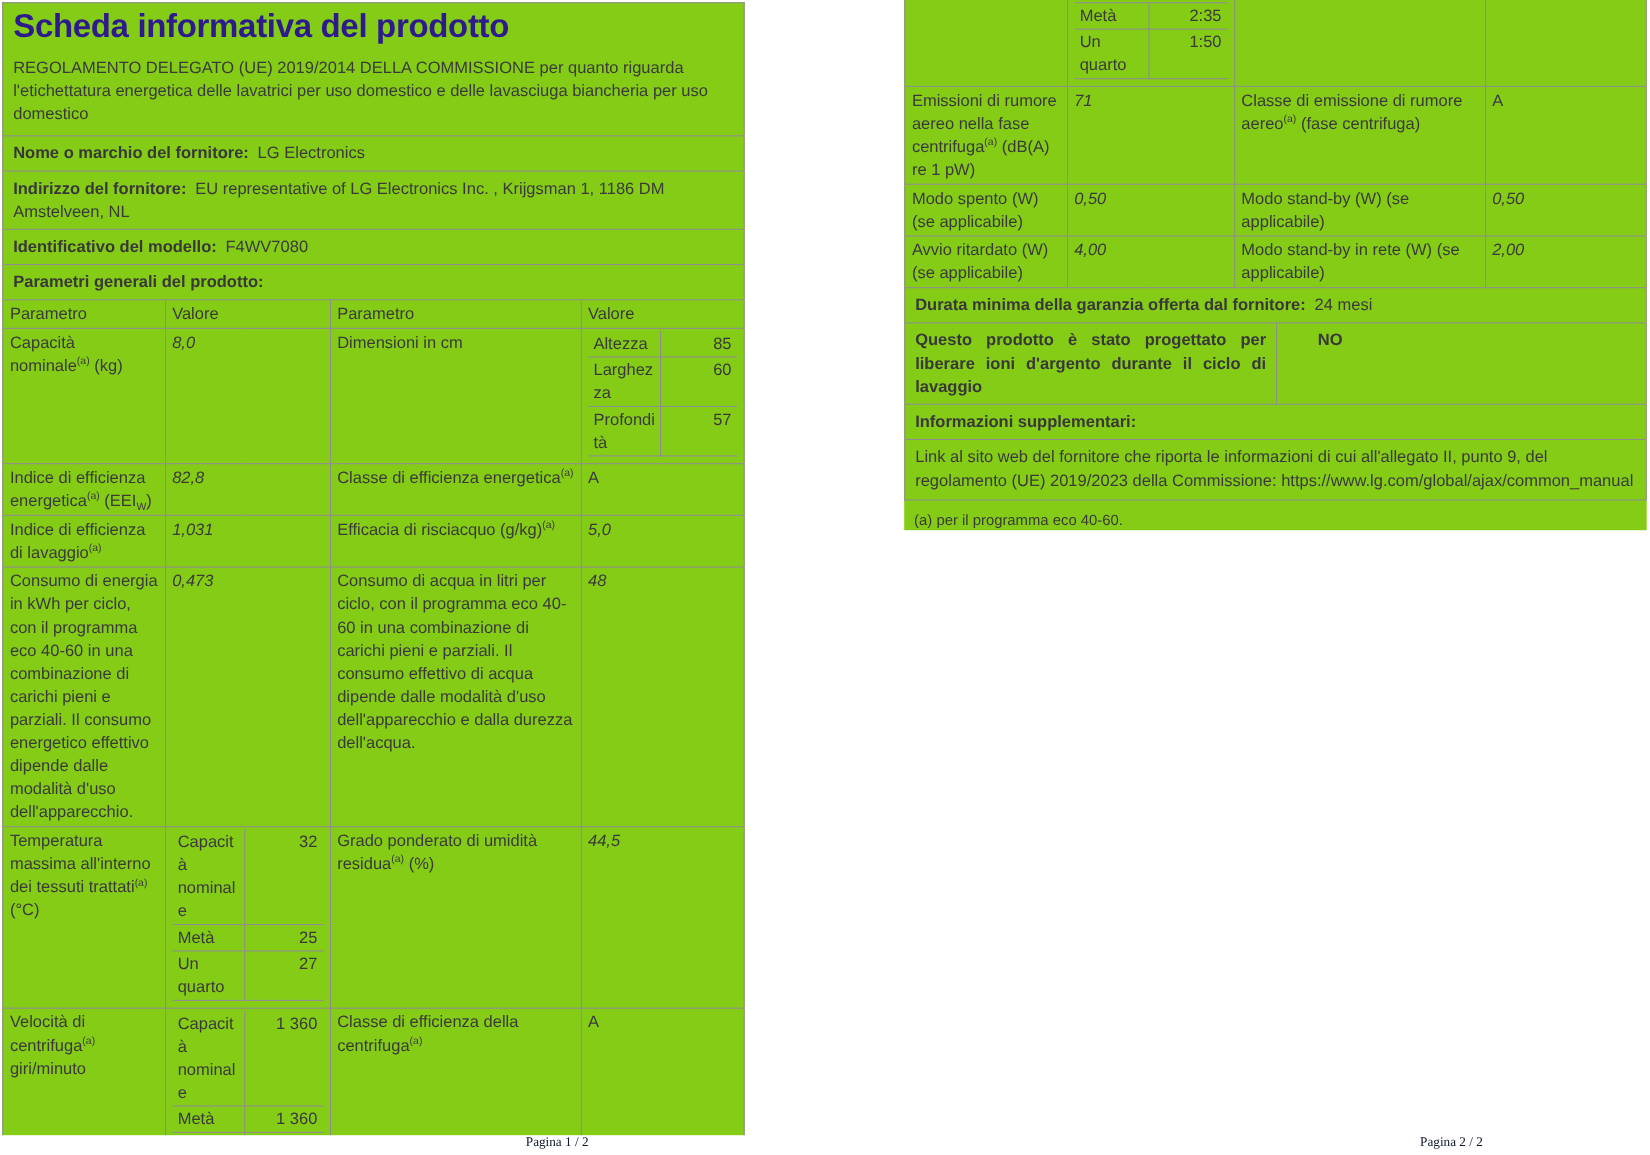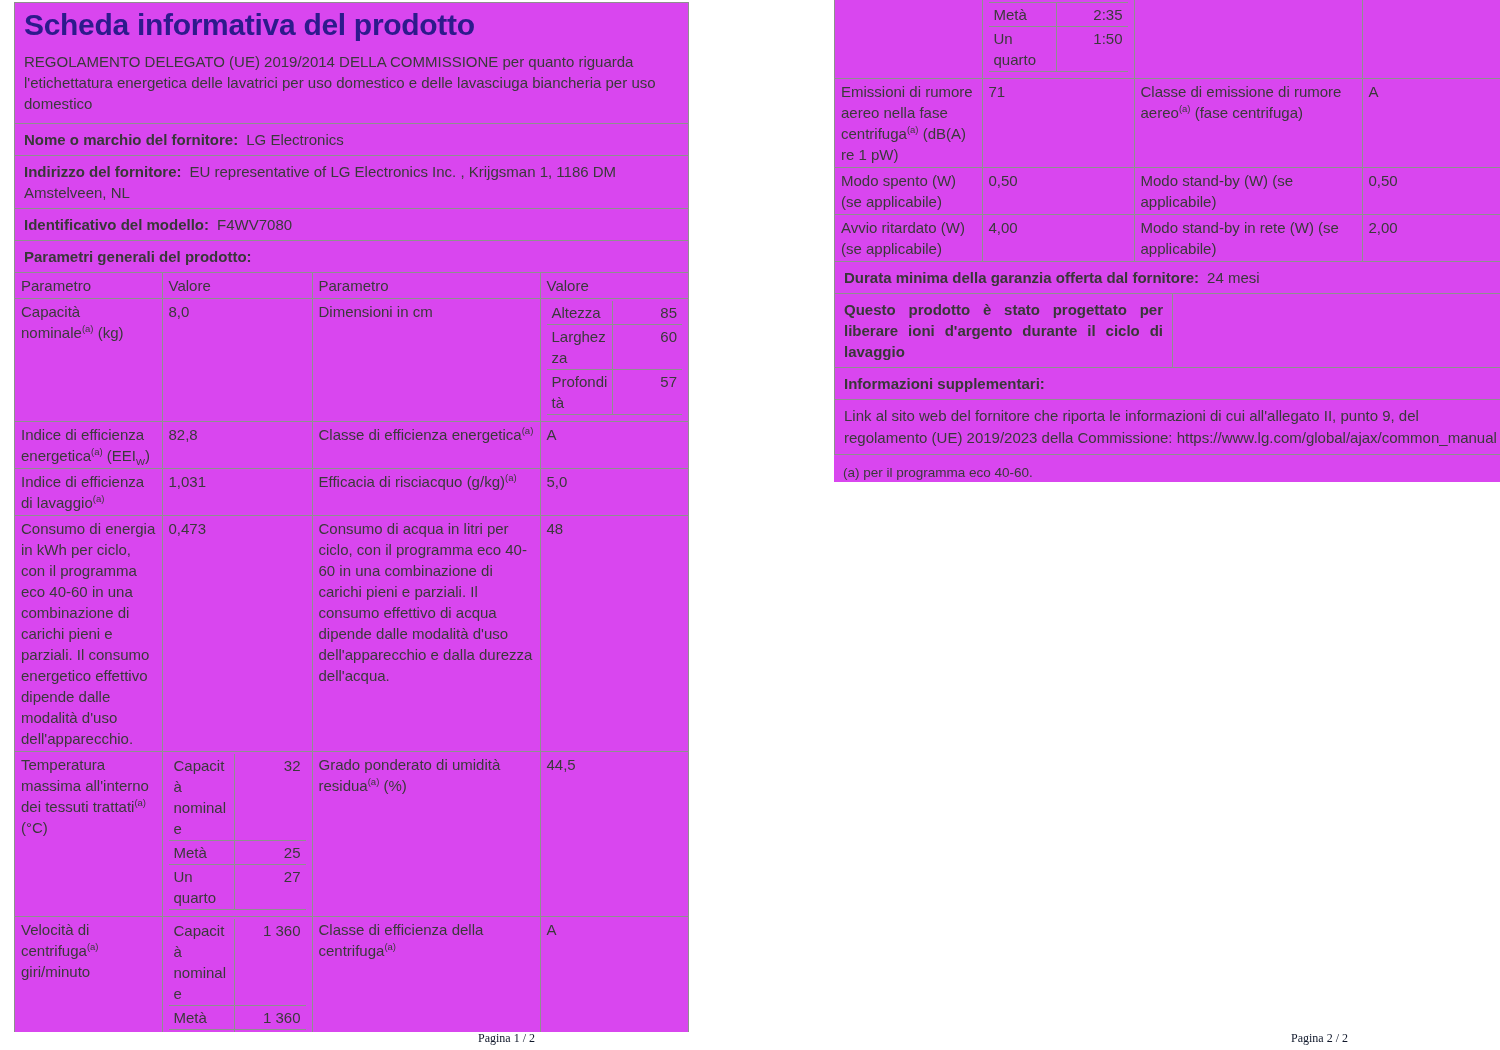--- a/index.html
+++ b/index.html
@@ -2,21 +2,21 @@
 <html lang="it"><head>
 <meta charset="utf-8">
 <style>
   * { box-sizing: border-box; }
   html,body { margin:0; padding:0; }
   body {
     width:1500px; height:1050px; position:relative; background:#ffffff;
     font-family:"Liberation Sans", sans-serif; font-size:15px; color:#3a3a3a;
     -webkit-hyphens:auto; hyphens:auto;
   }
-  .page { position:absolute; background:#d946ef;margin-left:12px; }
+  .page { position:absolute; background:#84cc16; }
   #page1 {
     left:2px; top:2px; width:675px; height:1030px;
     border:1px solid #8f8f8f; border-bottom:none; overflow:hidden;
   }
   #page2 { left:822px; top:0; width:675px; }
   #box2 { border-left:1px solid #8f8f8f; border-right:1px solid #8f8f8f; border-bottom:1px solid #8f8f8f; }
 
   .sec { padding:6px 9px; }
   .titleblock { padding:4px 9px 9px 9px; }
   h1.doc-title {
@@ -28,21 +28,21 @@
   .kv b { font-weight:bold; color:#383838;text-align:right; }
   .kv .v { margin-left:8px; }
 
   table.main { width:100%; border-collapse:collapse; table-layout:fixed; border-top:1px solid #8f8f8f; }
   table.main td {
     vertical-align:top; text-align:left; padding:2px 6px; line-height:21px;
     border-right:1px solid #8f8f8f; border-bottom:1px solid #8f8f8f; overflow:hidden;
     word-wrap:break-word;
   }
   table.main td.lastcol { border-right:none; }
-  td.num { text-align:right; }
+  td.num { text-align:right;font-style:italic; }
   td.just { text-align:justify; }
   td.subwrap { padding:0; }
 
   table.sub { width:100%; border-collapse:collapse; table-layout:fixed; margin-bottom:4px; }
   table.sub td {
     border:none; border-bottom:1px solid #8f8f8f; padding:1px 5px; line-height:21px;
     vertical-align:top; word-wrap:break-word;
   }
   table.sub td.sl { border-right:1px solid #8f8f8f; }
   table.sub td.sv { text-align:right; }
@@ -274,20 +274,21 @@
       </tr>
     </tbody>
       </table>
 
     <div class="grow">
       <b>Durata minima della garanzia offerta dal fornitore:</b><span class="v">24 mesi</span>
     </div>
 
     <div class="grow silver">
       <div class="sleft">Questo prodotto è stato progettato per liberare ioni d'argento durante il ciclo di lavaggio</div>
+      <div class="sright">NO</div>
     </div>
 
     <div class="grow">
       <b>Informazioni supplementari:</b>
     </div>
 
     <div class="grow linkrow">
       <span>Link al sito web del fornitore che riporta le informazioni di cui all'allegato II, punto 9, del regolamento (UE) 2019/2023 della Commissione:</span>
       <span class="url">https://www.lg.com/global/ajax/common_manual</span>
     </div>

